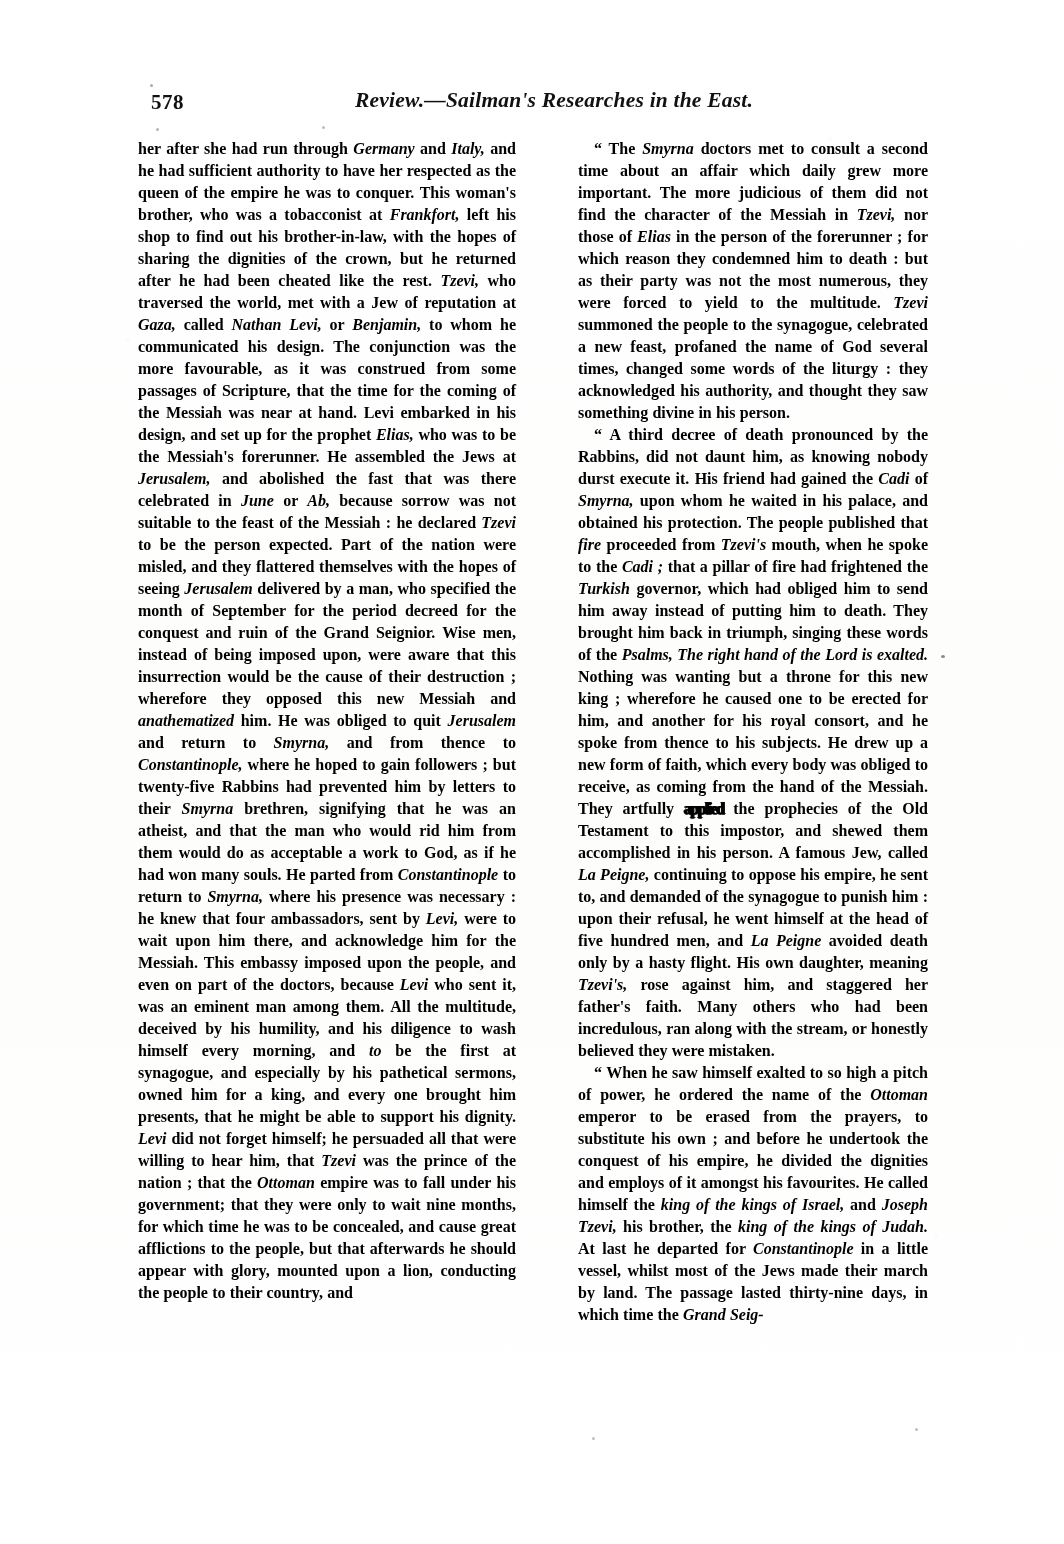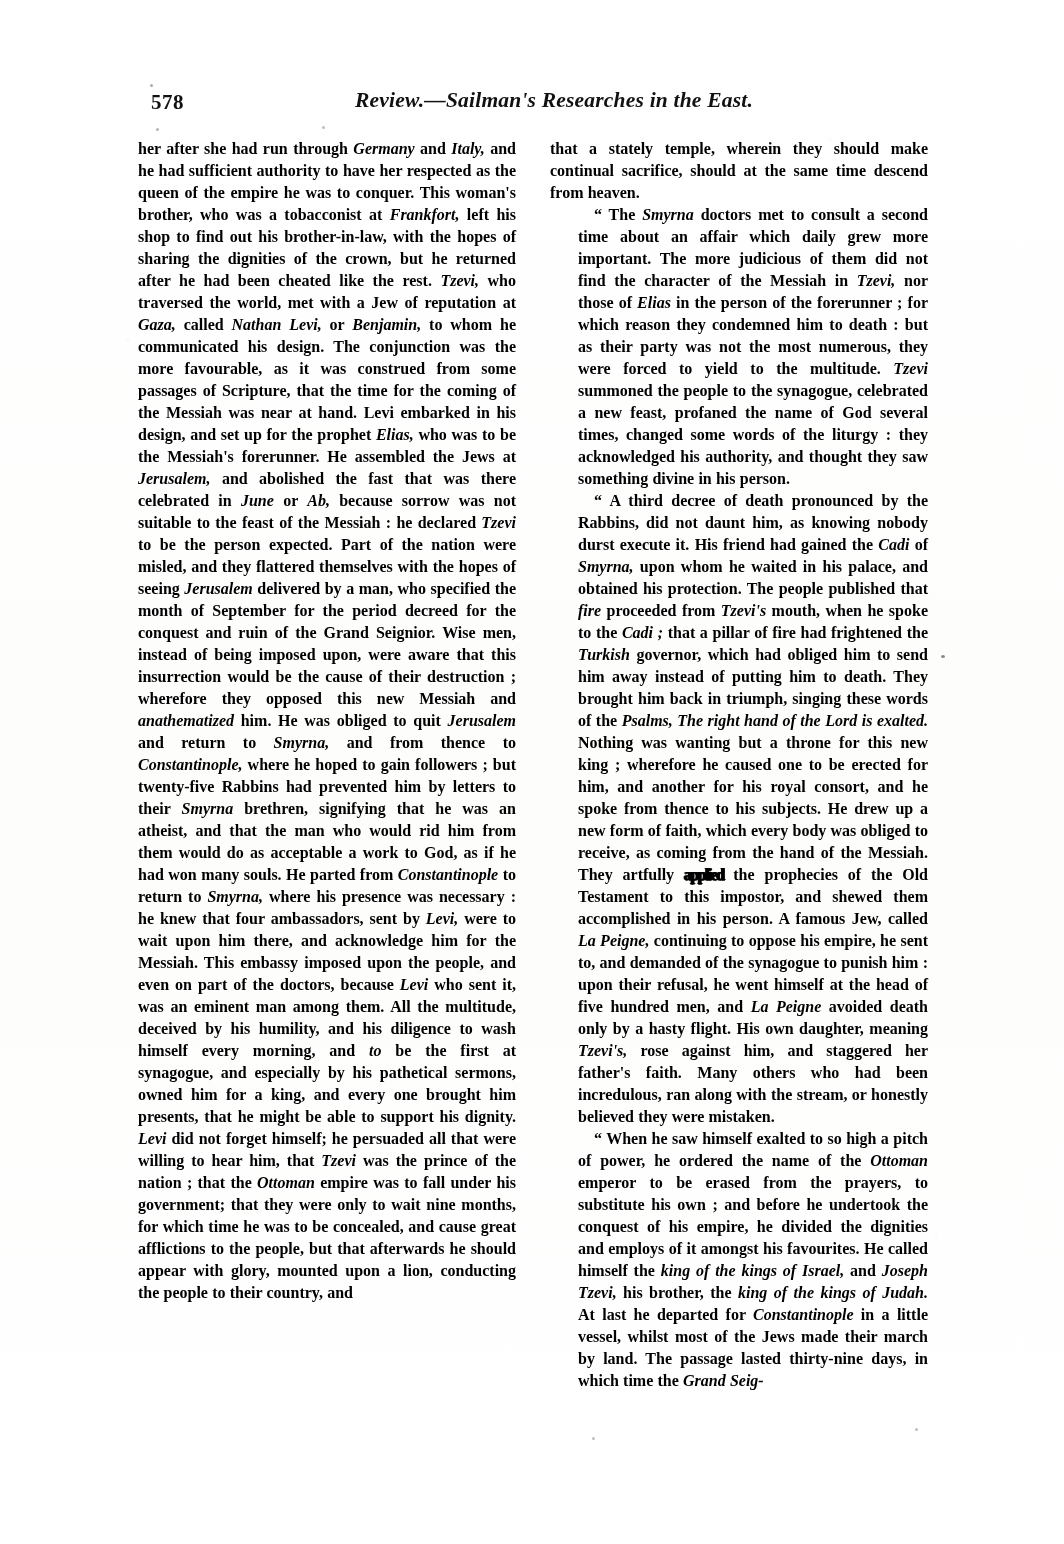--- a/index.html
+++ b/index.html
@@ -139,20 +139,19 @@
   <div class="running-head">
     <span class="folio">578</span>
     <span class="head-title">Review.—Sailman's Researches in the East.</span>
   </div>
 
   <div class="columns">
     <div class="col" id="col-left">
         <p><span>her after she had run through </span><i>Germany</i><span> and </span><i>Italy,</i><span> and he had sufficient authority to have her respected as the queen of the empire he was to conquer. This woman's brother, who was a tobacconist at </span><i>Frankfort,</i><span> left his shop to find out his brother-in-law, with the hopes of sharing the dignities of the crown, but he returned after he had been cheated like the rest. </span><i>Tzevi,</i><span> who traversed the world, met with a Jew of reputation at </span><i>Gaza,</i><span> called </span><i>Nathan Levi,</i><span> or </span><i>Benjamin,</i><span> to whom he communicated his design. The conjunction was the more favourable, as it was construed from some passages of Scripture, that the time for the coming of the Messiah was near at hand. Levi embarked in his design, and set up for the prophet </span><i>Elias,</i><span> who was to be the Messiah's forerunner. He assembled the Jews at </span><i>Jerusalem,</i><span> and abolished the fast that was there celebrated in </span><i>June</i><span> or </span><i>Ab,</i><span> because sorrow was not suitable to the feast of the Messiah : he declared </span><i>Tzevi</i><span> to be the person expected. Part of the nation were misled, and they flattered themselves with the hopes of seeing </span><i>Jerusalem</i><span> delivered by a man, who specified the month of September for the period decreed for the conquest and ruin of the Grand Seignior. Wise men, instead of being imposed upon, were aware that this insurrection would be the cause of their destruction ; wherefore they opposed this new Messiah and </span><i>anathematized</i><span> him. He was obliged to quit </span><i>Jerusalem</i><span> and return to </span><i>Smyrna,</i><span> and from thence to </span><i>Constantinople,</i><span> where he hoped to gain followers ; but twenty-five Rabbins had prevented him by letters to their </span><i>Smyrna</i><span> brethren, signifying that he was an atheist, and that the man who would rid him from them would do as acceptable a work to God, as if he had won many souls. He parted from </span><i>Constantinople</i><span> to return to </span><i>Smyrna,</i><span> where his presence was necessary : he knew that four ambassadors, sent by </span><i>Levi,</i><span> were to wait upon him there, and acknowledge him for the Messiah. This embassy imposed upon the people, and even on part of the doctors, because </span><i>Levi</i><span> who sent it, was an eminent man among them. All the multitude, deceived by his humility, and his diligence to wash himself every morning, and </span><i>to</i><span> be the first at synagogue, and especially by his pathetical sermons, owned him for a king, and every one brought him presents, that he might be able to support his dignity. </span><i>Levi</i><span> did not forget himself; he persuaded all that were willing to hear him, that </span><i>Tzevi</i><span> was the prince of the nation ; that the </span><i>Ottoman</i><span> empire was to fall under his government; that they were only to wait nine months, for which time he was to be concealed, and cause great afflictions to the people, but that afterwards he should appear with glory, mounted upon a lion, conducting the people to their country, and</span></p>
       </div>
     <div class="col" id="col-right">
-        <p><span>that a stately temple, wherein they should make continual sacrifice, should at the same time descend from heaven.</span></p>
         <p class="indent"><span>“ The </span><i>Smyrna</i><span> doctors met to consult a second time about an affair which daily grew more important. The more judicious of them did not find the character of the Messiah in </span><i>Tzevi,</i><span> nor those of </span><i>Elias</i><span> in the person of the forerunner ; for which reason they condemned him to death : but as their party was not the most numerous, they were forced to yield to the multitude. </span><i>Tzevi</i><span> summoned the people to the synagogue, celebrated a new feast, profaned the name of God several times, changed some words of the liturgy : they acknowledged his authority, and thought they saw something divine in his person.</span></p>
         <p class="indent"><span>“ A third decree of death pronounced by the Rabbins, did not daunt him, as knowing nobody durst execute it. His friend had gained the </span><i>Cadi</i><span> of </span><i>Smyrna,</i><span> upon whom he waited in his palace, and obtained his protection. The people published that </span><i>fire</i><span> proceeded from </span><i>Tzevi's</i><span> mouth, when he spoke to the </span><i>Cadi ;</i><span> that a pillar of fire had frightened the </span><i>Turkish</i><span> governor, which had obliged him to send him away instead of putting him to death. They brought him back in triumph, singing these words of the </span><i>Psalms, The right hand of the Lord is exalted.</i><span> Nothing was wanting but a throne for this new king ; wherefore he caused one to be erected for him, and another for his royal consort, and he spoke from thence to his subjects. He drew up a new form of faith, which every body was obliged to receive, as coming from the hand of the Messiah. They artfully </span><span class="blot">applied</span><span> the prophecies of the Old Testament to this impostor, and shewed them accomplished in his person. A famous Jew, called </span><i>La Peigne,</i><span> continuing to oppose his empire, he sent to, and demanded of the synagogue to punish him : upon their refusal, he went himself at the head of five hundred men, and </span><i>La Peigne</i><span> avoided death only by a hasty flight. His own daughter, meaning </span><i>Tzevi's,</i><span> rose against him, and staggered her father's faith. Many others who had been incredulous, ran along with the stream, or honestly believed they were mistaken.</span></p>
         <p class="indent"><span>“ When he saw himself exalted to so high a pitch of power, he ordered the name of the </span><i>Ottoman</i><span> emperor to be erased from the prayers, to substitute his own ; and before he undertook the conquest of his empire, he divided the dignities and employs of it amongst his favourites. He called himself the </span><i>king of the kings of Israel,</i><span> and </span><i>Joseph Tzevi,</i><span> his brother, the </span><i>king of the kings of Judah.</i><span> At last he departed for </span><i>Constantinople</i><span> in a little vessel, whilst most of the Jews made their march by land. The passage lasted thirty-nine days, in which time the </span><i>Grand Seig-</i></p>
       </div>
   </div>
 
 </div>
 
 </body></html>

